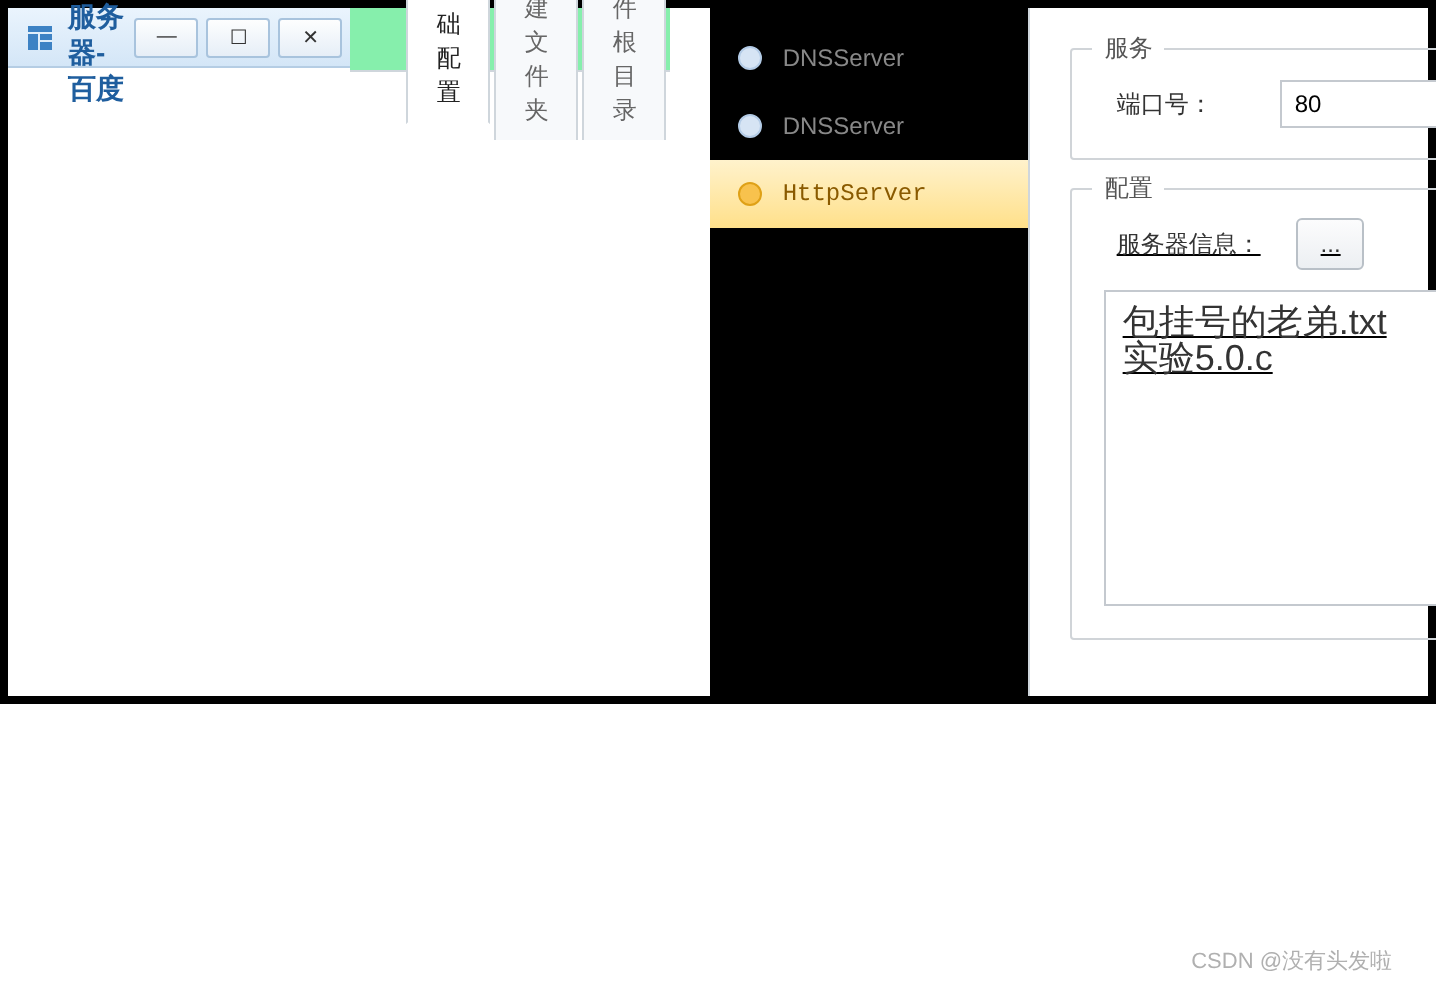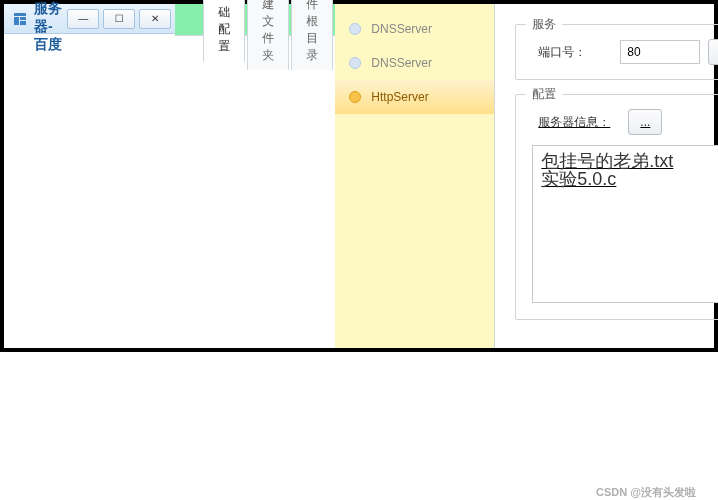--- a/index.html
+++ b/index.html
@@ -12,24 +12,24 @@
 .titlebar .title { color: #1f5e9e; font-size: 14px; font-weight: bold; flex: 1; }
 .titlebar .winbtn { width: 32px; height: 20px; border: 1px solid #a8c3dd; background: linear-gradient(#fdfefe,#e6eef7); margin-left: 4px; display: flex; align-items: center; justify-content: center; border-radius: 2px; cursor: pointer; }
 .titlebar .winbtn span { font-size: 10px; color: #333; }
 
 .tabbar { height: 32px; display: flex; align-items: center; padding-left: 28px; background: #86efac; border-bottom: 1px solid #cfd6dc; }
 .tab { padding: 6px 14px; border: 1px solid #cfd6dc; border-bottom: none; margin-right: 2px; background: #f7f9fb; color: #666; border-top-left-radius: 3px; border-top-right-radius: 3px; position: relative; top: 1px; cursor: pointer; }
 .tab.active { background: #fff; color: #222; border-bottom: 1px solid #fff; }
 
 .body { flex: 1; display: flex; }
 
-.sidebar { width: 160px; border-right: 1px solid #cfd6dc; padding-top: 8px; background: #fef9c3; }
+.sidebar { width: 160px; border-right: 1px solid #cfd6dc; padding-top: 8px; background: #000000; margin-left: 20px; }
 .side-item { display: flex; align-items: center; height: 34px; padding-left: 14px; color: #888; cursor: pointer; }
 .side-item .dot { width: 12px; height: 12px; border-radius: 50%; background: #d6e4f4; border: 1px solid #b3cbe6; margin-right: 10px; }
-.side-item.active { background: linear-gradient(#fff2cc, #ffe08a); color: #8a5a00; }
+.side-item.active { background: linear-gradient(#fff2cc, #ffe08a); color: #8a5a00; font-family: Liberation Mono, monospace; }
 .side-item.active .dot { background: #f8c24d; border-color: #dfa117; }
 
 .main { flex: 1; padding: 14px 20px 14px 20px; display: flex; flex-direction: column; }
 
 .group { border: 1px solid #d0d4d8; border-radius: 2px; margin-bottom: 14px; padding: 14px 14px 14px 14px; position: relative; }
 .group .legend { position: absolute; top: -9px; left: 10px; background: #fff; padding: 0 6px; color: #555; }
 
 .row { display: flex; align-items: center; }
 .label { width: 90px; color: #333; text-align: left; padding-left: 8px; }
 .textinput { border: 1px solid #c4c9cf; height: 24px; padding: 2px 6px; font-size: 12px; background: #fff; }
@@ -37,21 +37,21 @@
 .spacer { flex: 1; }
 .btn { min-width: 56px; height: 26px; border: 1px solid #b9c0c7; background: linear-gradient(#fcfcfd,#eceff2); border-radius: 3px; margin-left: 8px; cursor: pointer; color: #333; padding: 0 10px; font-size: 12px; }
 .btn.primary { border: 1px solid #4a90d9; color: #2165b0; background: linear-gradient(#f4f9fe,#dbeafc); }
 
 .path { flex: 1; }
 .browse { width: 34px; min-width: 34px; padding: 0; margin-left: 8px; }
 
 .filelist { flex: 1; border: 1px solid #c4c9cf; margin: 10px 2px 2px 2px; padding: 6px 8px; background: #fff; overflow: auto; font-size: 18px; color: #333; }
 .filelist .item { line-height: 18px; }
 
-.watermark { position: absolute; right: 22px; bottom: 0; color: #b0b0b0; font-size: 11px; font-weight: bold; }
+.watermark { position: absolute; right: 22px; bottom: 12px; color: #b0b0b0; font-size: 11px; }
 .group.config { flex: 1; display: flex; flex-direction: column; text-decoration: underline; }
 </style>
 </head>
 <body>
 
 <div class="window">
 
   <div class="titlebar">
     <span class="appicon">
       <svg viewBox="0 0 16 16" width="16" height="16">

